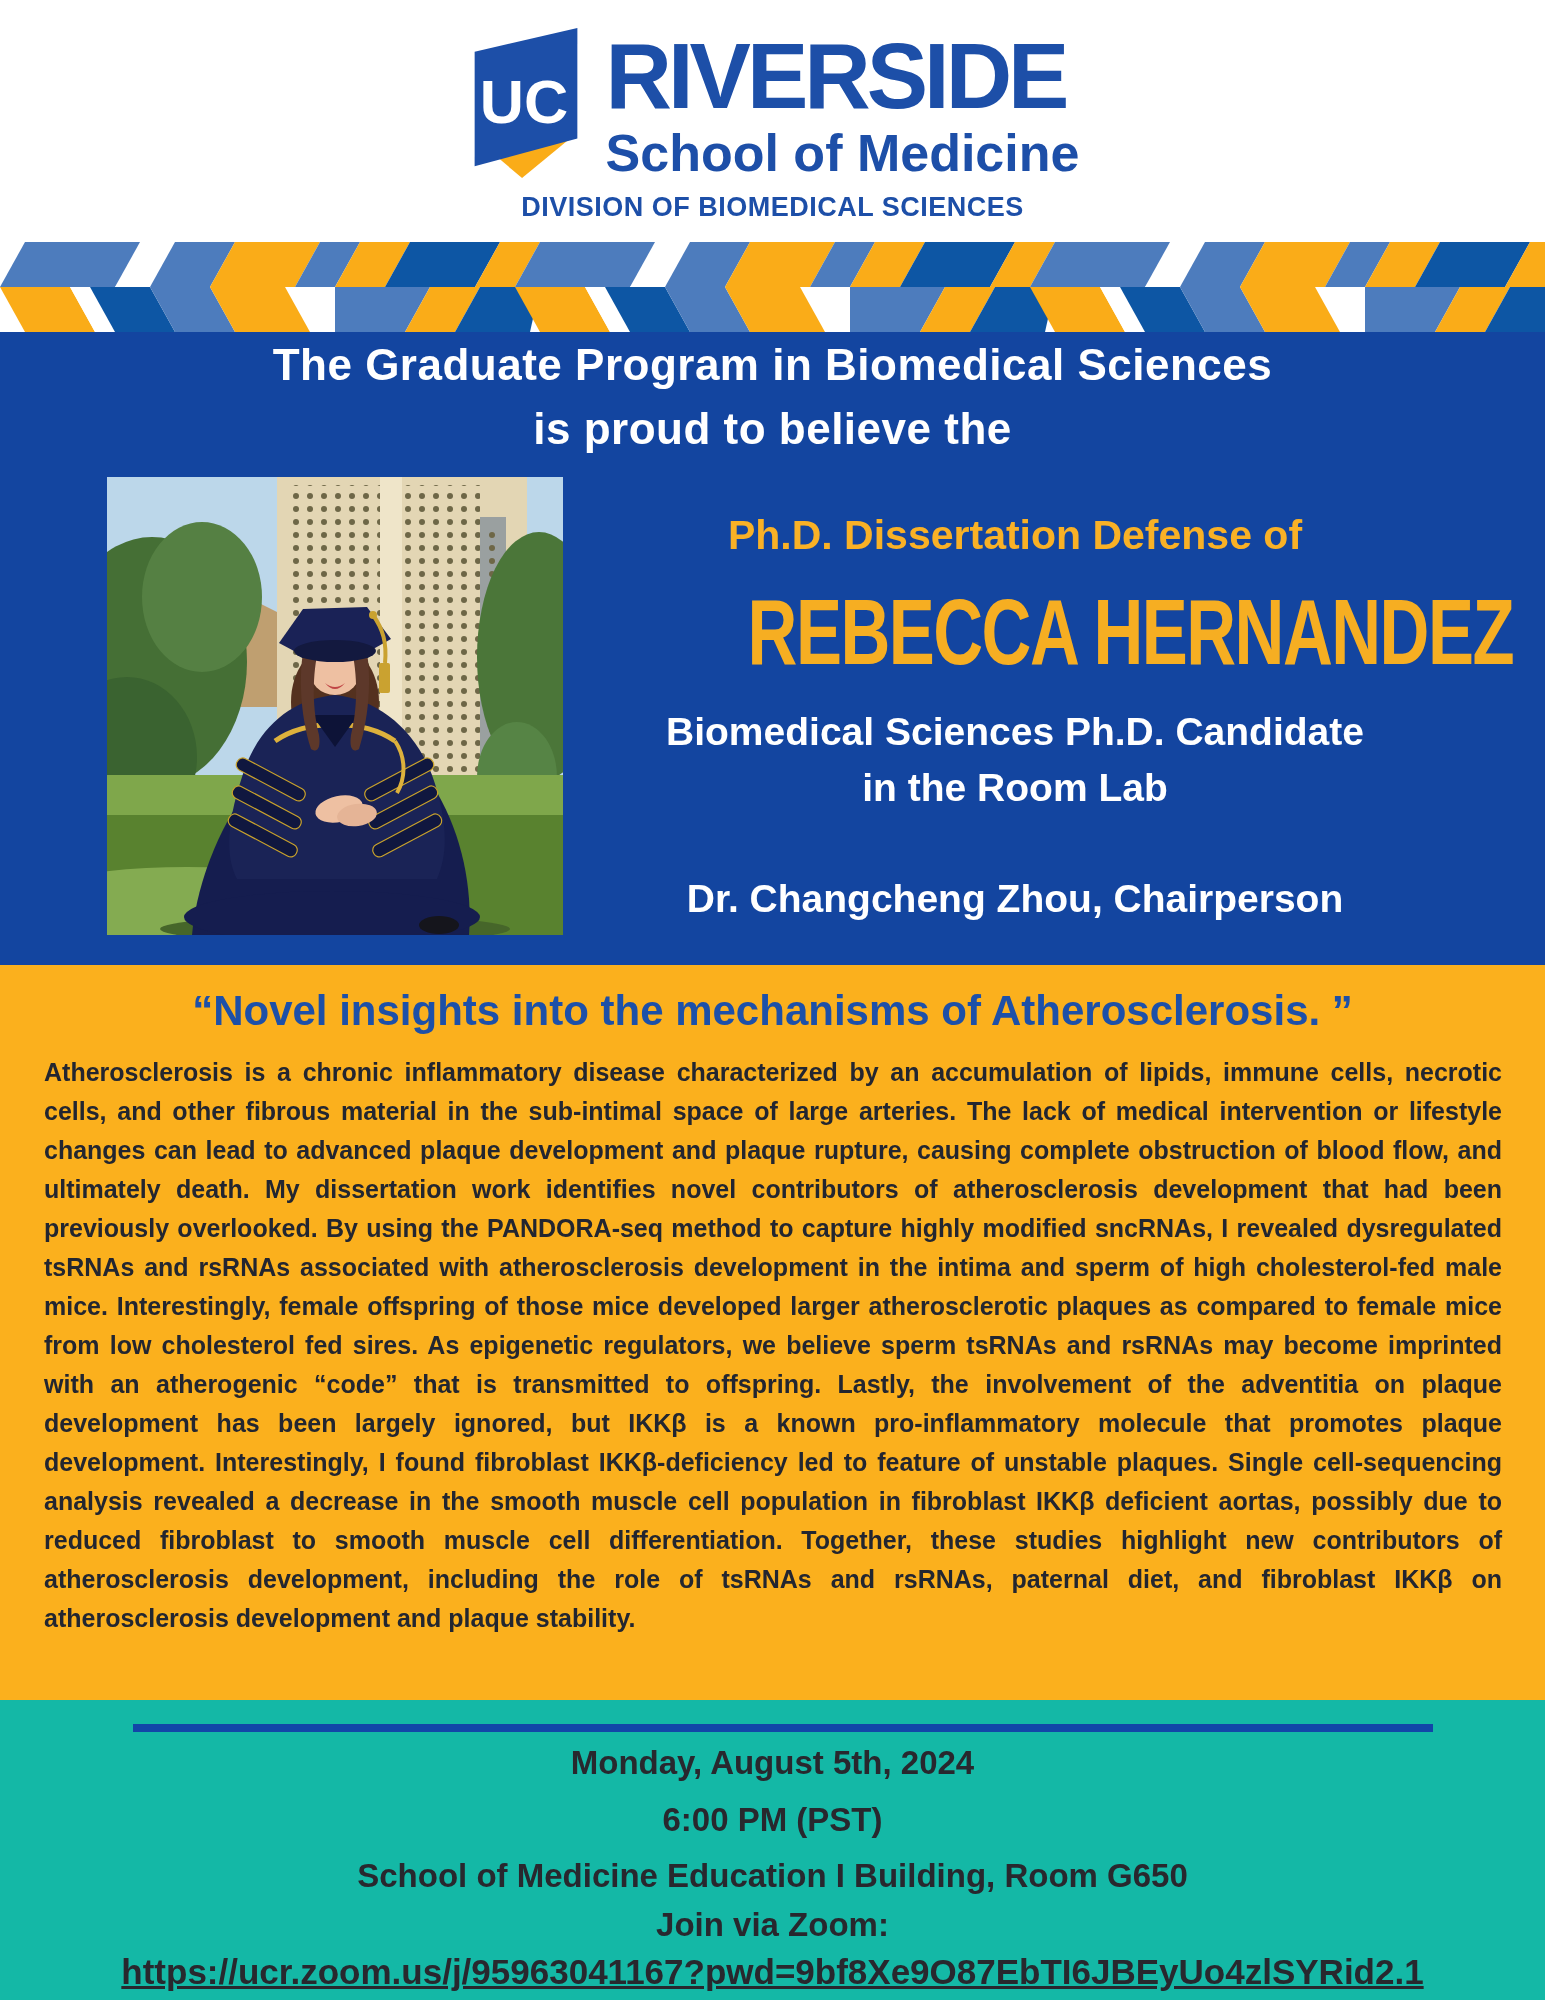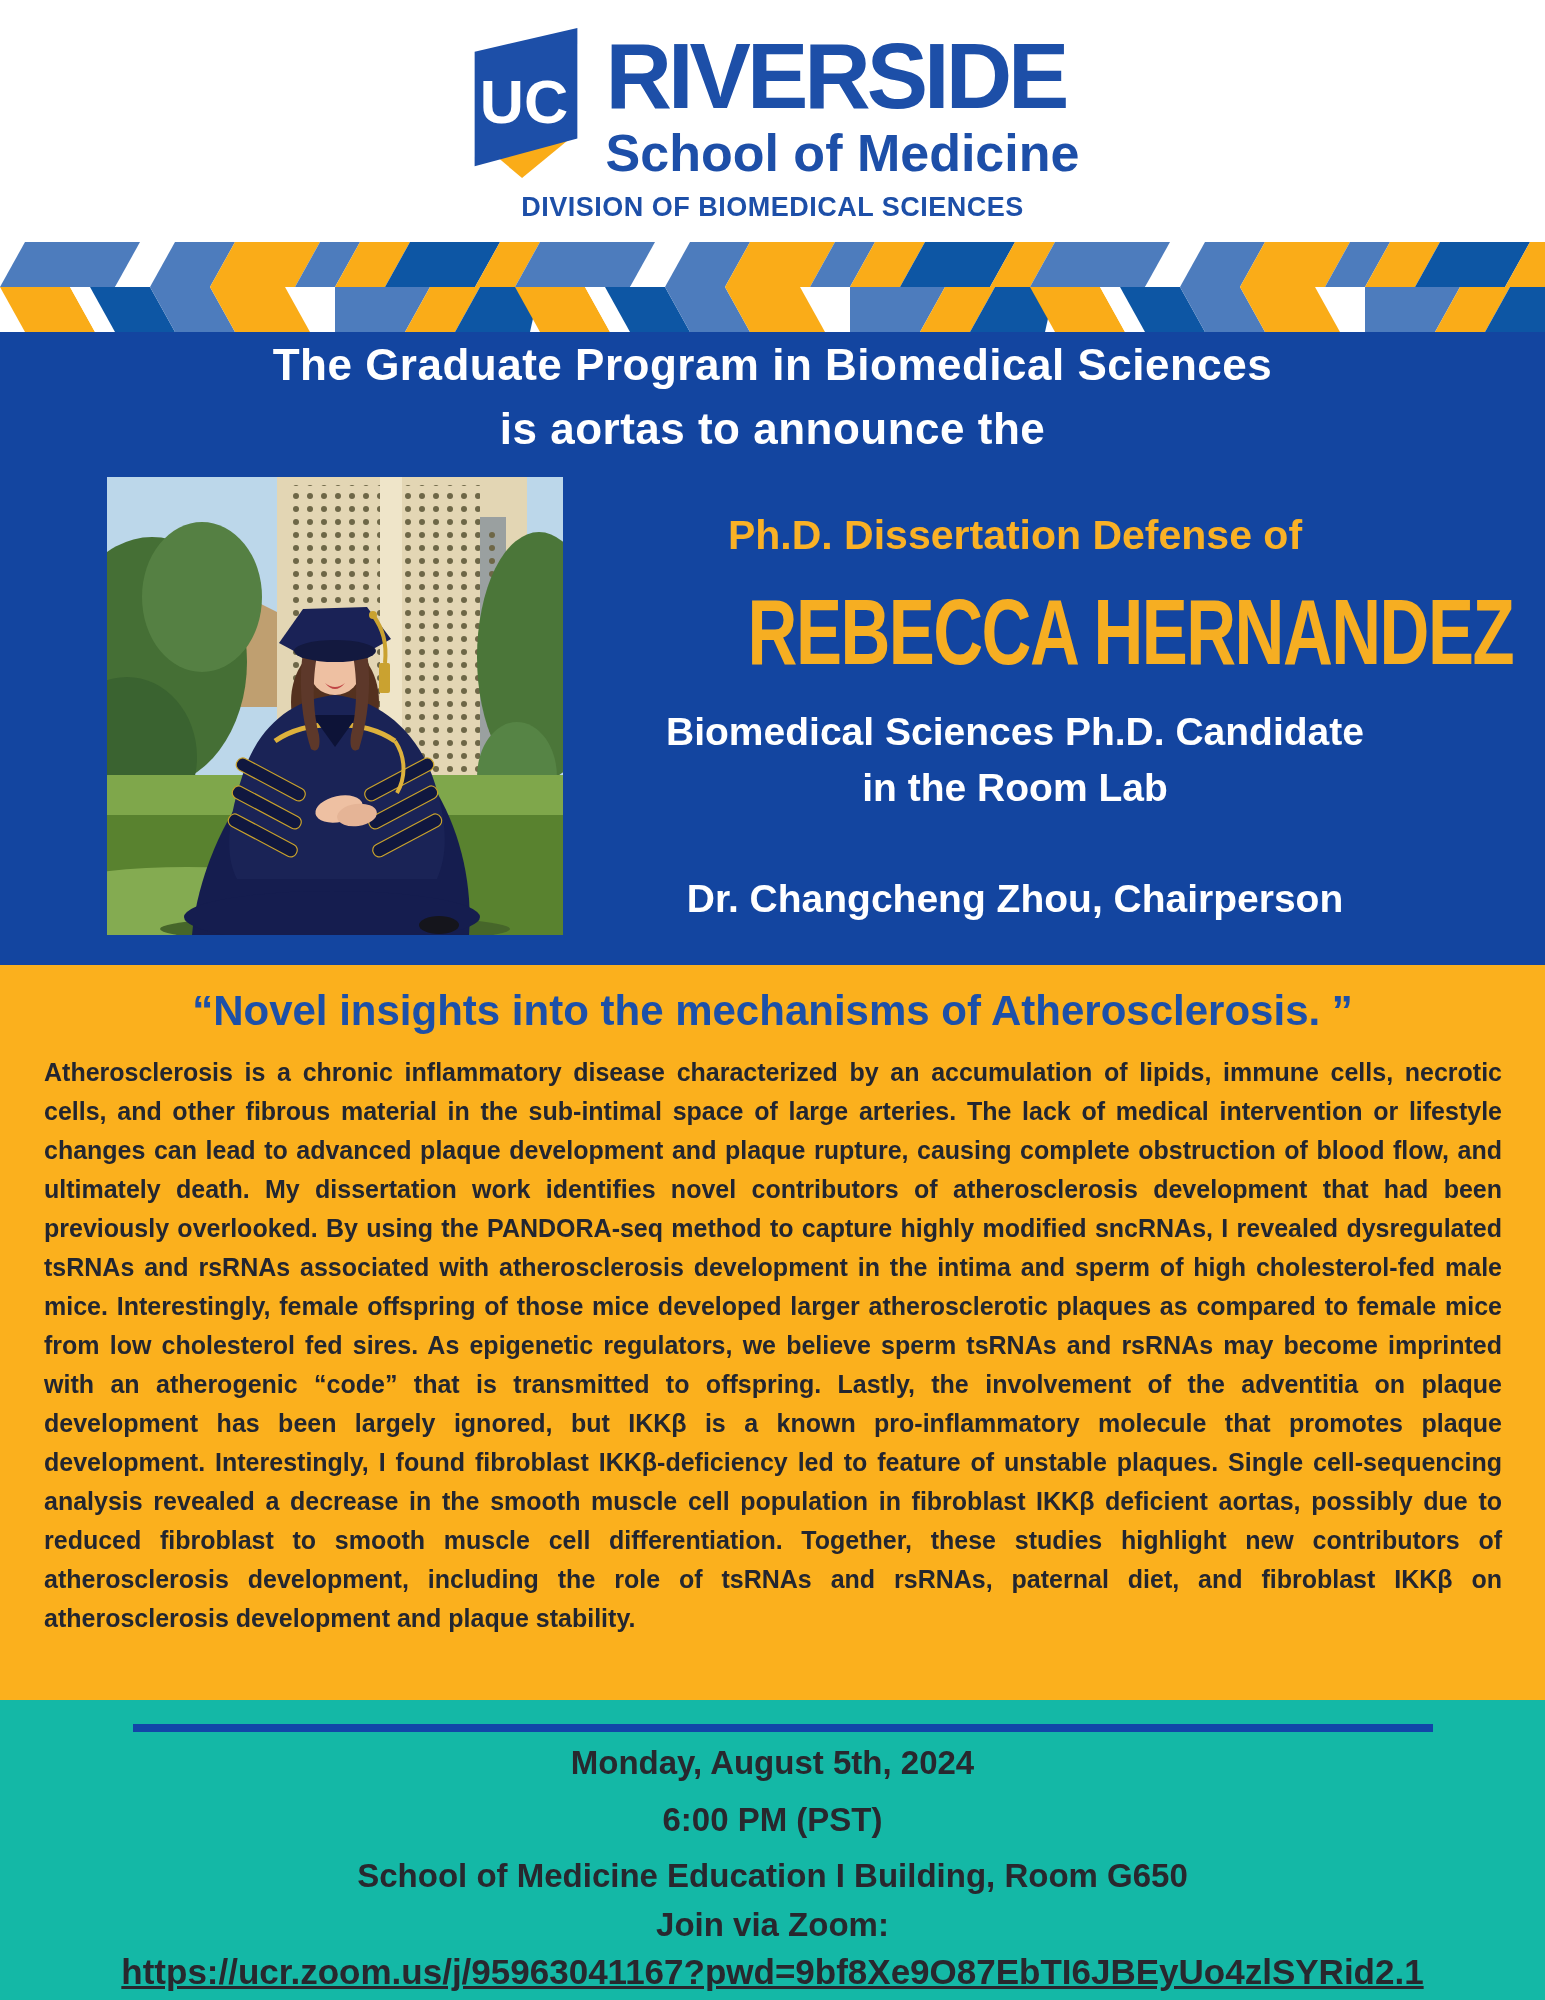--- a/index.html
+++ b/index.html
@@ -92,21 +92,21 @@
       <polygon points="480,45 540,45 530,90 455,90" fill="#0D56A4"></polygon>
     </g>
   </defs>
   <use href="#unit" x="0"></use>
   <use href="#unit" x="515"></use>
   <use href="#unit" x="1030"></use>
 </svg>
 
 <div class="blue-panel">
   <div class="bp-line bp-line1">The Graduate Program in Biomedical Sciences</div>
-  <div class="bp-line bp-line2">is aortas to announce the</div>
+  <div class="bp-line bp-line2">is proud to believe the</div>
 
   <svg class="photo" viewBox="0 0 456 458" xmlns="http://www.w3.org/2000/svg" preserveAspectRatio="none">
     <defs>
       <pattern id="perf" width="14" height="13" patternUnits="userSpaceOnUse">
         <circle cx="7" cy="6" r="3" fill="#6e6747"></circle>
       </pattern>
     </defs>
 
     <rect x="0" y="0" width="456" height="458" fill="#bcd7ea"></rect>
 

